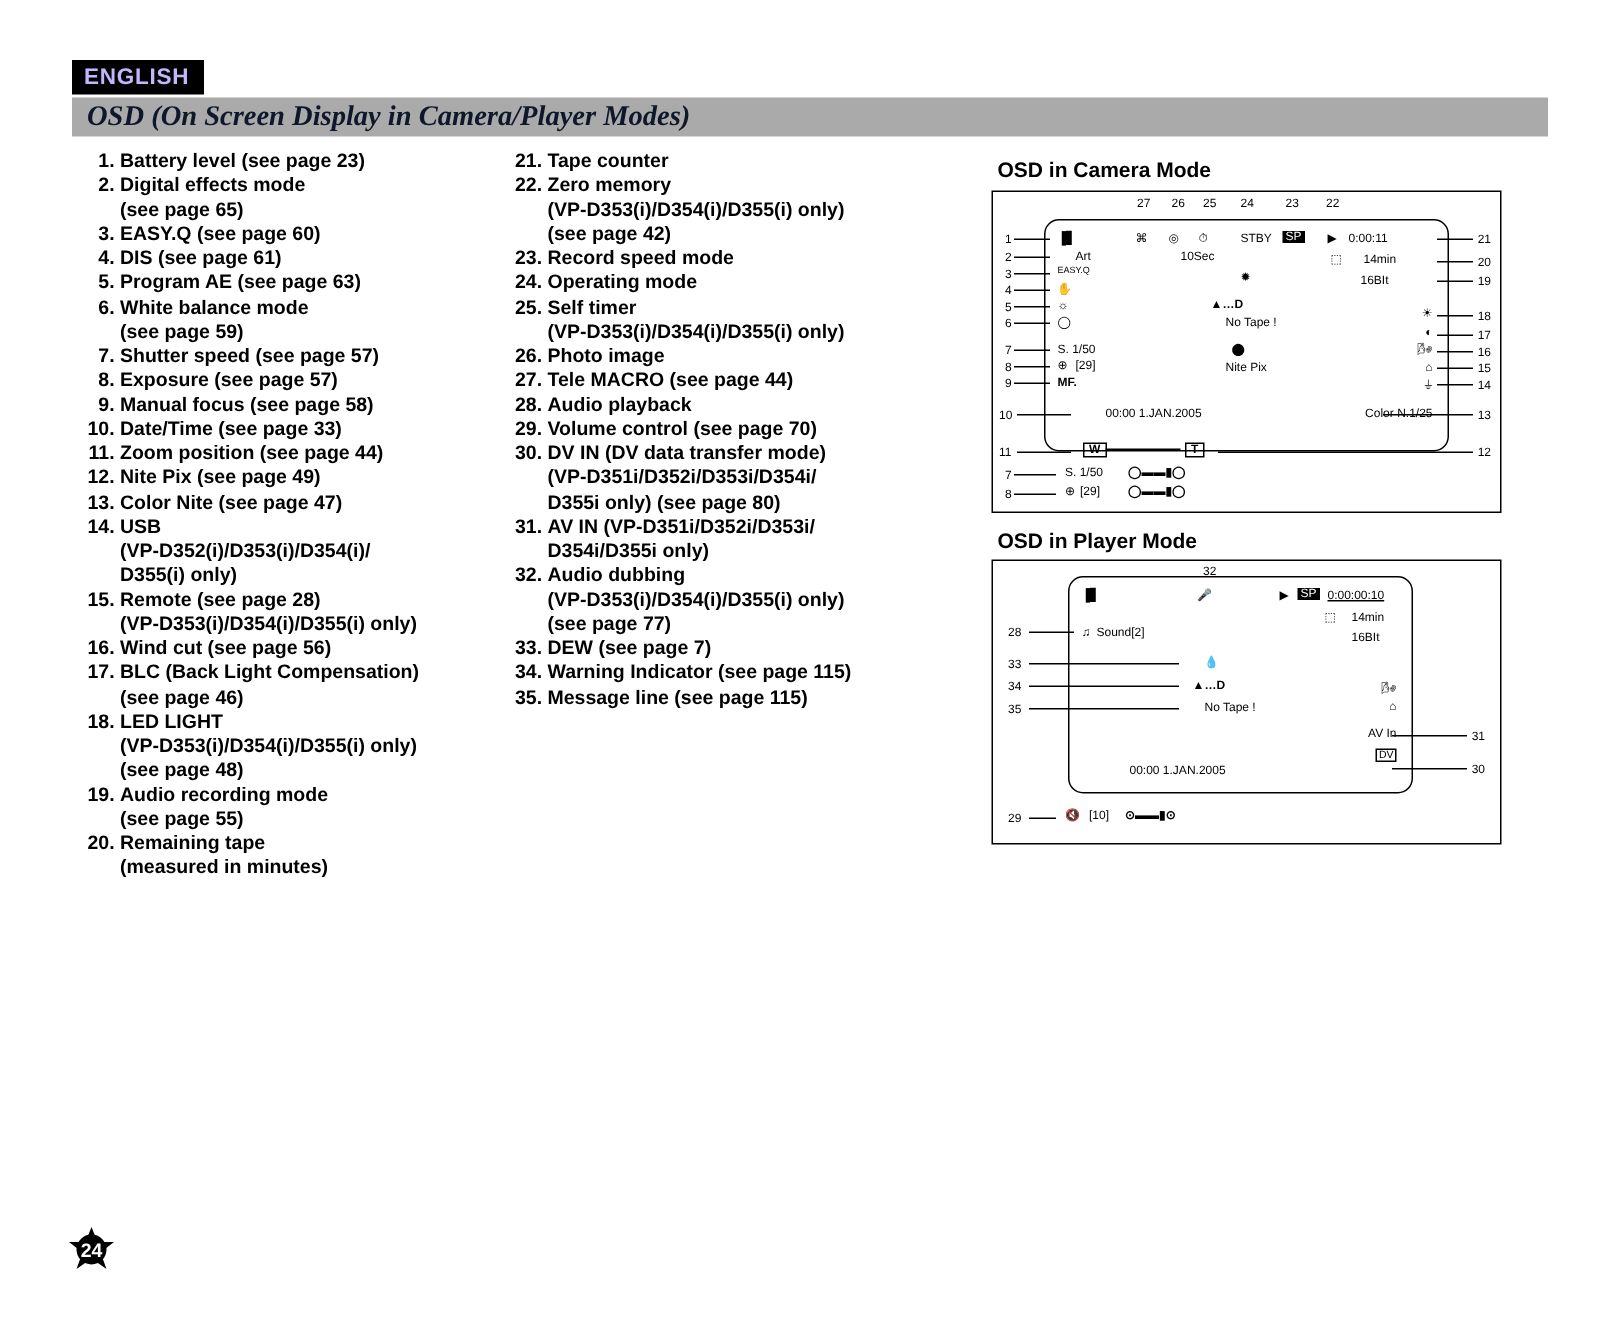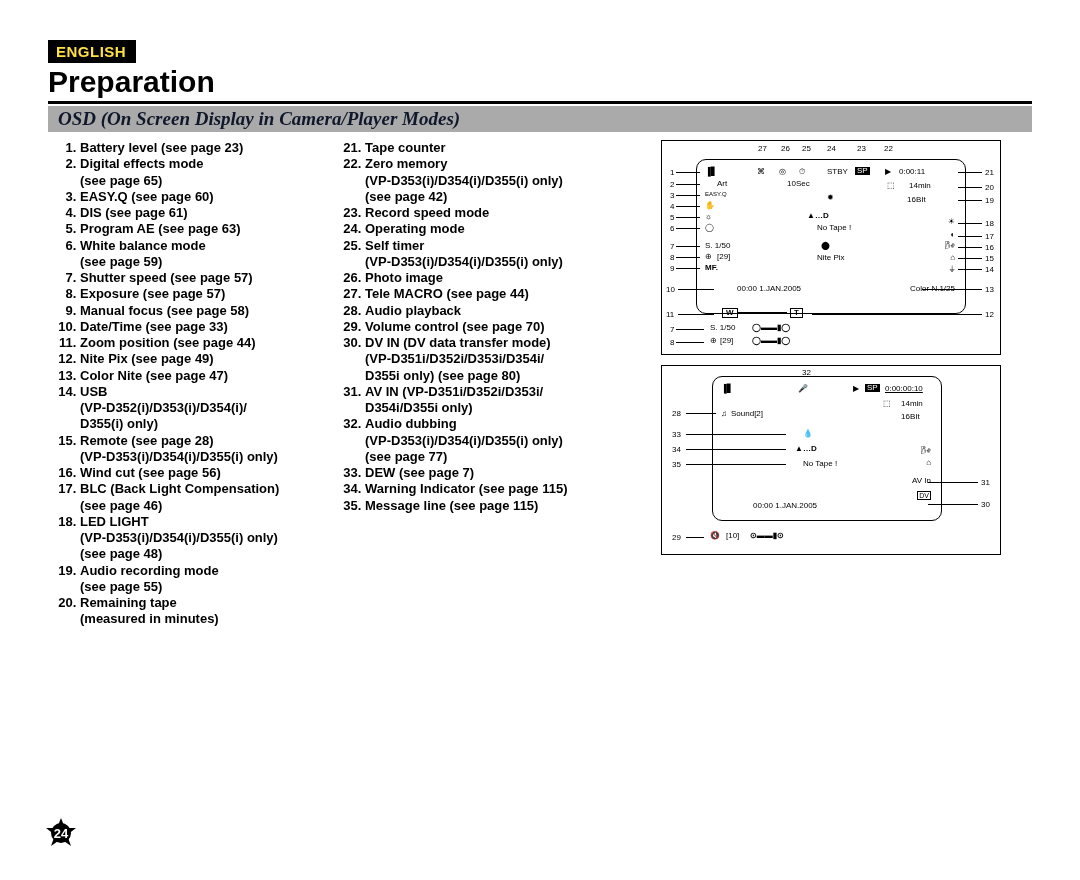--- a/index.html
+++ b/index.html
@@ -13,21 +13,21 @@
   .page {
     width: 1080px;
     height: 880px;
     box-sizing: border-box;
     padding: 40px 48px 20px 48px;
     position: relative;
   }
   .lang-badge {
     display: inline-block;
     background: #000;
-    color: #fde047;
+    color: #c4b5fd;
     font-weight: bold;
     font-size: 15px;
     padding: 3px 10px 3px 8px;
     letter-spacing: 0.5px;
   }
   .title {
     font-size: 30px;
     font-weight: bold;
     margin: 2px 0 0 0;
     padding-bottom: 2px;
@@ -133,21 +133,20 @@
     display:flex;align-items:center;justify-content:center;
     color:#fff;font-weight:bold;font-size:13px;
   }
 </style>
 </head>
 <body>
 
 <div class="page">
 
   <div class="lang-badge">ENGLISH</div>
-  <div class="title">Preparation</div>
   <div class="subtitle-bar">OSD (On Screen Display in Camera/Player Modes)</div>
 
   <div class="content">
 
     <div class="col col1">
       <ol class="osd" start="1" id="osd-col1">
           <li>Battery level (see page 23)</li>
           <li>Digital effects mode<br>(see page 65)</li>
           <li>EASY.Q (see page 60)</li>
           <li>DIS (see page 61)</li>
@@ -185,20 +184,21 @@
           <li>AV IN (VP-D351i/D352i/D353i/<br>D354i/D355i only)</li>
           <li>Audio dubbing<br>(VP-D353(i)/D354(i)/D355(i) only)<br>(see page 77)</li>
           <li>DEW (see page 7)</li>
           <li>Warning Indicator (see page 115)</li>
           <li>Message line (see page 115)</li>
         </ol>
     </div>
 
     <div class="col col3">
 
+      <div class="col3-title">OSD in Camera Mode</div>
 
       <div class="diagram-box">
 
         <span class="lbl num" style="left:96px; top:4px;">27</span>
         <span class="lbl num" style="left:119px;top:4px;">26</span>
         <span class="lbl num" style="left:140px;top:4px;">25</span>
         <span class="lbl num" style="left:165px;top:4px;">24</span>
         <span class="lbl num" style="left:195px;top:4px;">23</span>
         <span class="lbl num" style="left:222px;top:4px;">22</span>
 
@@ -294,20 +294,21 @@
         <div class="line hline" style="right:18px;top:59px;width:24px;"></div>
         <div class="line hline" style="right:18px;top:82px;width:24px;"></div>
         <div class="line hline" style="right:18px;top:95px;width:24px;"></div>
         <div class="line hline" style="right:18px;top:106px;width:24px;"></div>
         <div class="line hline" style="right:18px;top:117px;width:24px;"></div>
         <div class="line hline" style="right:18px;top:128px;width:24px;"></div>
         <div class="line hline" style="right:18px;top:148px;width:60px;"></div>
         <div class="line hline" style="right:18px;top:173px;width:170px;"></div>
       </div>
 
+      <div class="col3-title">OSD in Player Mode</div>
 
       <div class="diagram-box diagram-box2">
         <span class="lbl num" style="left:140px;top:3px;">32</span>
 
         <span class="lbl num" style="left:10px;top:44px;">28</span>
         <span class="lbl num" style="left:10px;top:65px;">33</span>
         <span class="lbl num" style="left:10px;top:80px;">34</span>
         <span class="lbl num" style="left:10px;top:95px;">35</span>
 
         <span class="lbl num" style="right:10px;top:113px;">31</span>

